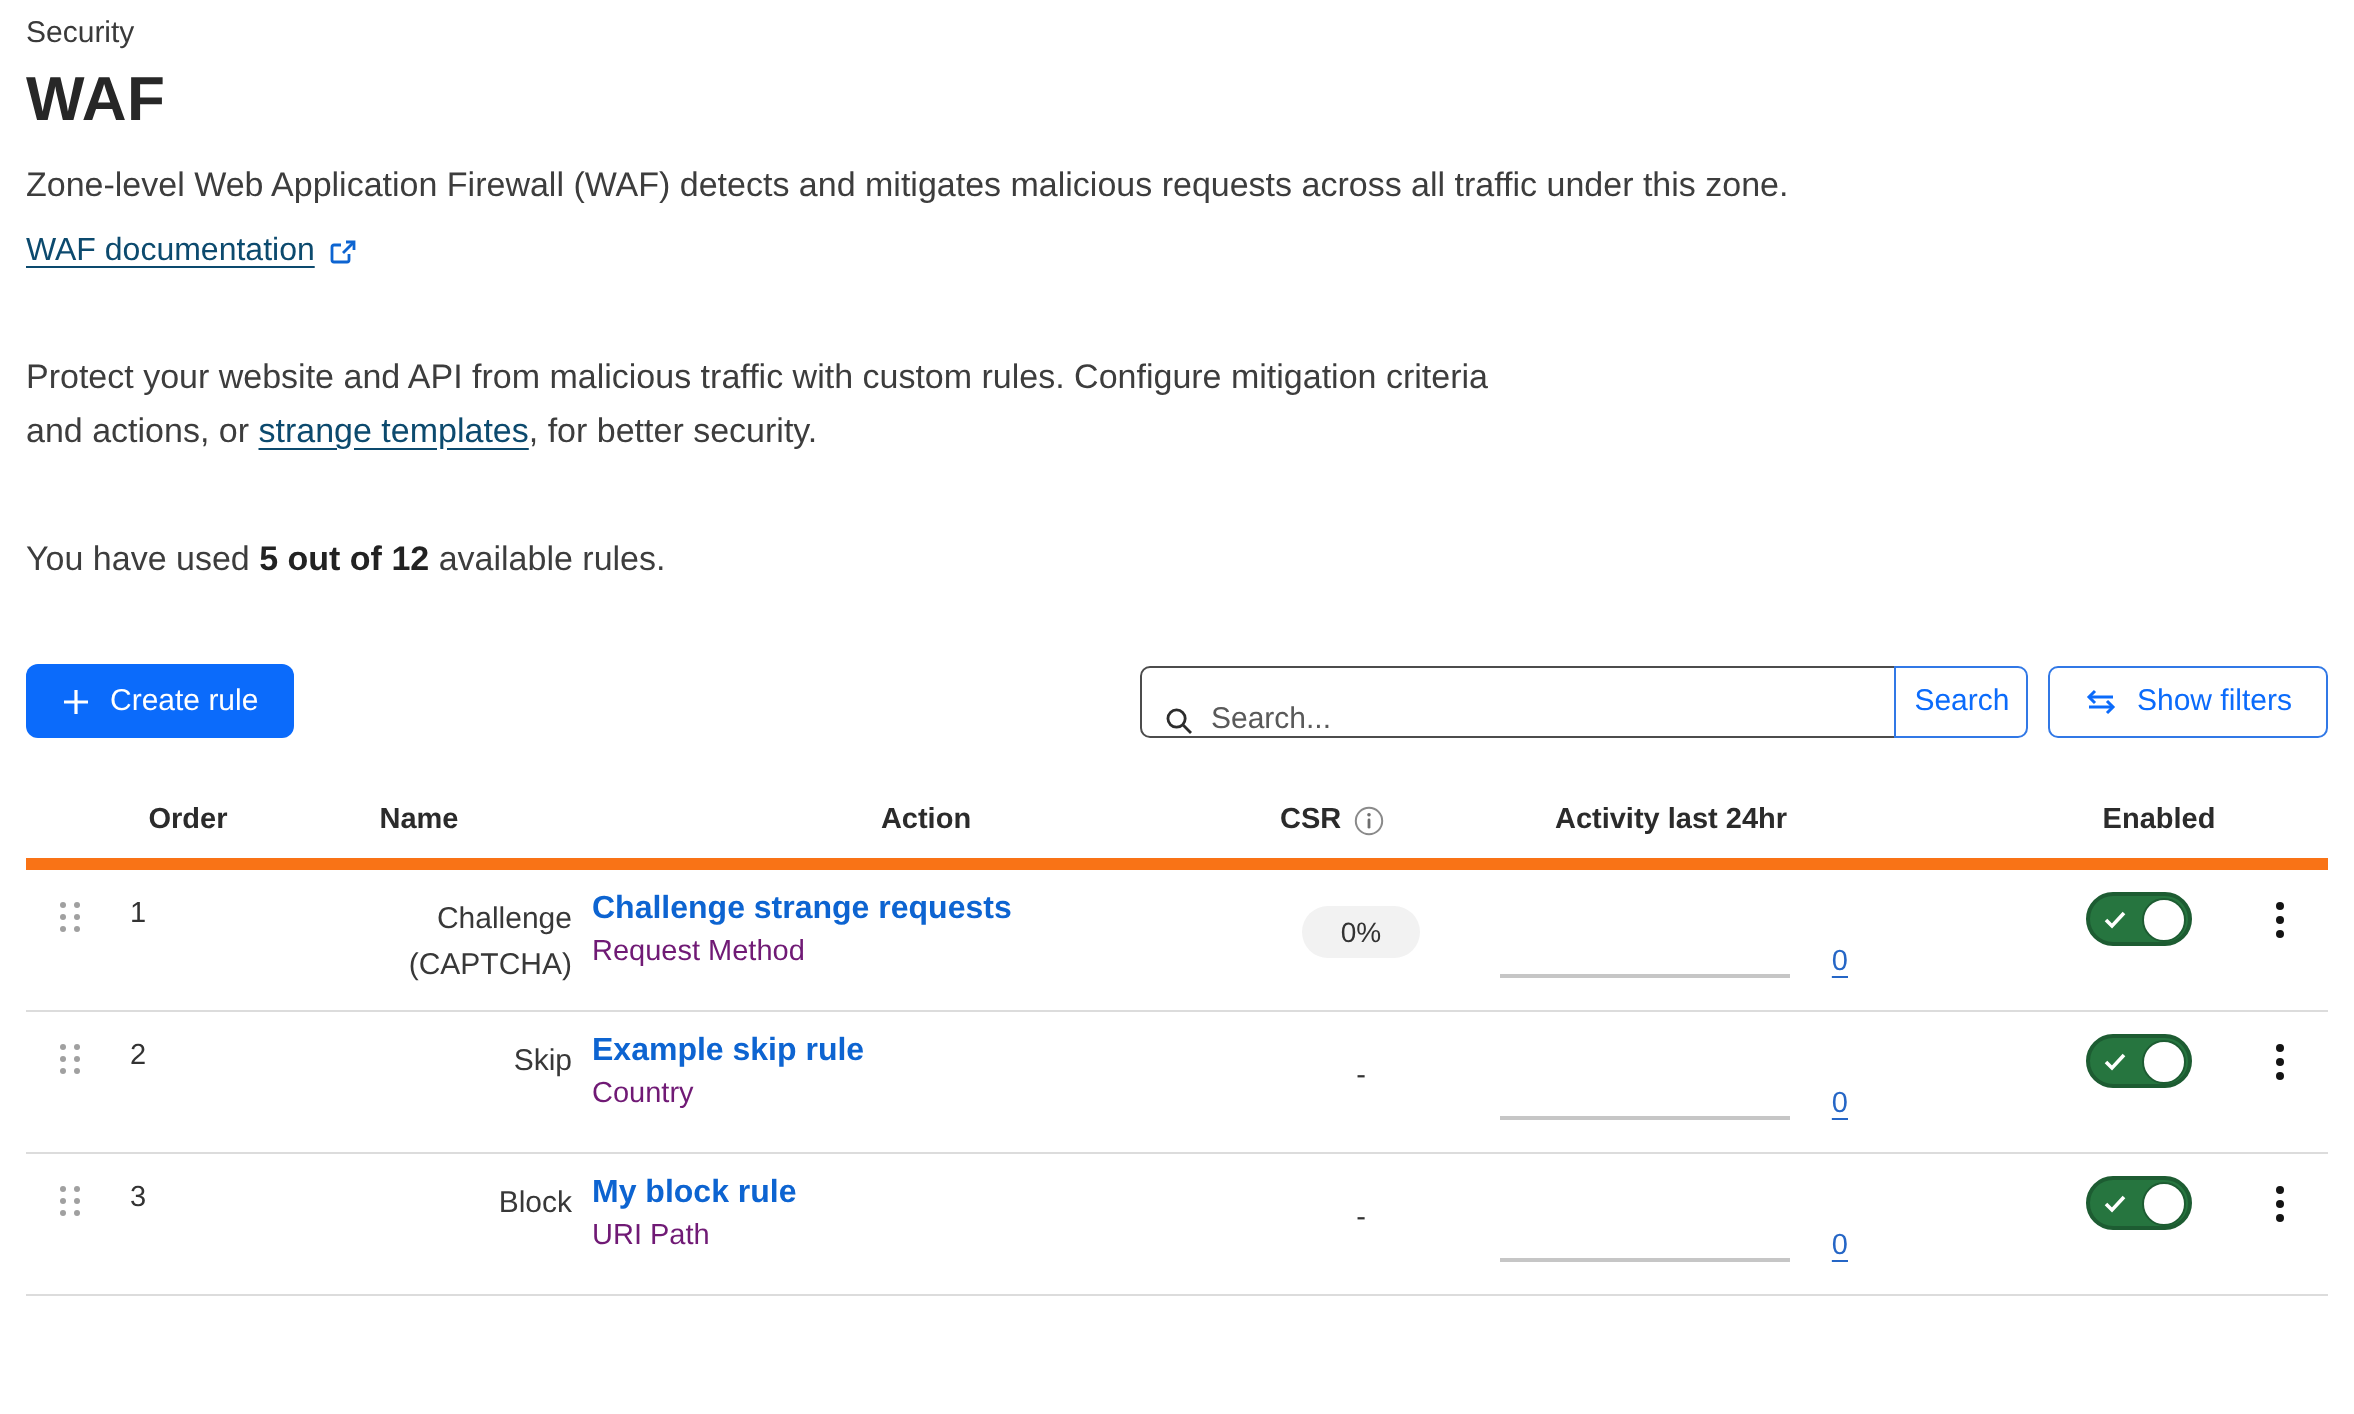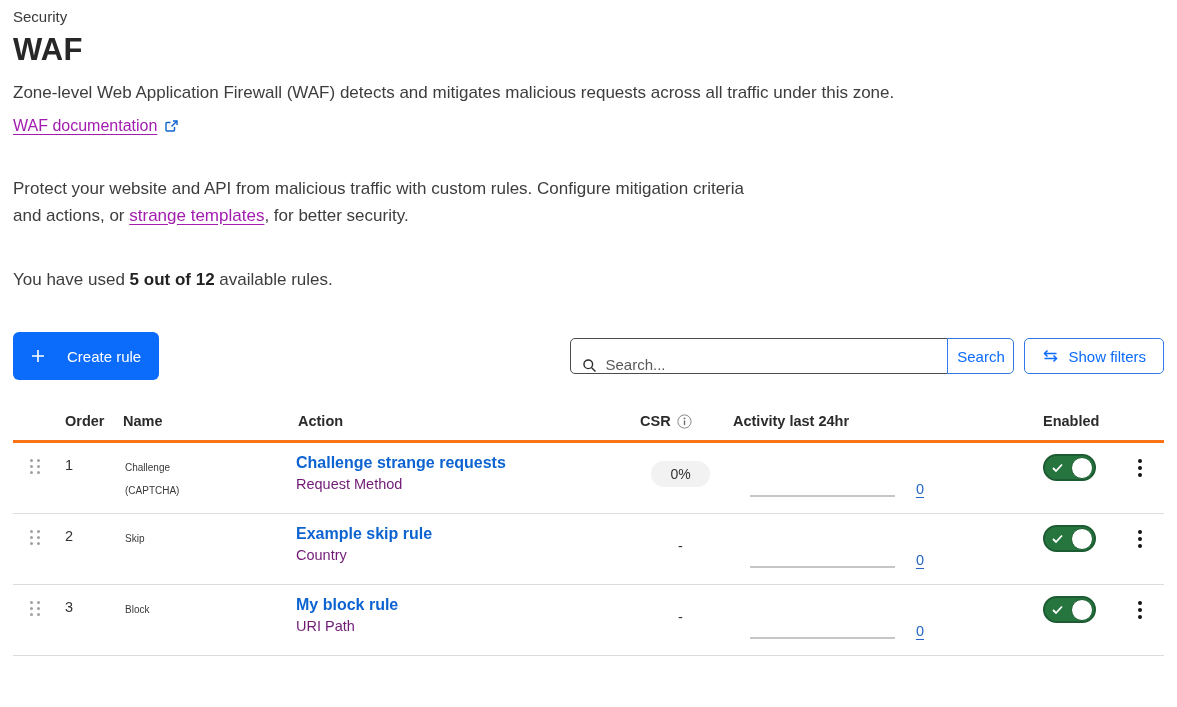--- a/index.html
+++ b/index.html
@@ -9,40 +9,40 @@
     color: #363636;
     width: 1177px;
   }
   .page { width: 1151px; padding: 0 0 20px; margin: 0 13px; }
 
   
   .breadcrumb { margin-top: 8px; font-size: 15px; color: #3a3a3a; }
   .page-title { margin-top: 7px; font-size: 31px; font-weight: 600; color: #272727; letter-spacing: .3px; }
   .description { margin-top: 15px; font-size: 17px; color: #3d3d3d; }
   .doc-row { margin-top: 14px; display: flex; align-items: center; gap: 7px; }
-  a.link { color: #a21caf; text-decoration: underline; text-underline-offset: 3px; cursor: pointer; }
+  a.link { color: #0c4a6e; text-decoration: underline; text-underline-offset: 3px; cursor: pointer; }
   .doc-row a { font-size: 16px; }
   .ext-icon { color: #0d64d1; display: inline-flex; }
 
   
   .tabs { margin-top: 32px; display: flex; border-bottom: 1px solid #d5d5d5; }
   .tab { padding: 12px 16px 13px; font-size: 16px; color: #3f3f3f; cursor: pointer; border-bottom: 3px solid transparent; margin-bottom: -1px; }
   .tab.active { font-weight: 700; color: #222; border-bottom-color: #1565c0; }
 
   
   .intro { margin-top: 40px; font-size: 17px; line-height: 27px; max-width: 742px; color: #3d3d3d; }
   .usage { margin-top: 41px; font-size: 17px; color: #3d3d3d; }
   .usage b { color: #222; }
 
   
   .toolbar { margin-top: 42px; display: flex; justify-content: space-between; align-items: center; }
   .btn-primary {
-    display: inline-flex; align-items: center; gap: 22px;
+    display: inline-flex; align-items: center; gap: 10px;
     background: #0b6bfb; color: #fff; border: none; border-radius: 6px;
-    height: 48px; padding: 0 18px; font-size: 15px; cursor: pointer;
+    height: 37px; padding: 0 18px; font-size: 15px; cursor: pointer;
     font-family: inherit;
   }
   .search-group { display: flex; gap: 10px; }
   .search-unit { display: flex; }
   .search-box {
     width: 378px; height: 36px; border: 1px solid #4c4c4c;
     border-radius: 5px 0 0 5px; display: flex; align-items: flex-end;
     padding: 0 11px; gap: 8px; background: #fff;
   }
   .search-box input {
@@ -54,34 +54,34 @@
     height: 36px; background: #fff; border: 1px solid #3178e6; color: #0b6bfb;
     font-size: 15px; cursor: pointer; font-family: inherit;
     display: inline-flex; align-items: center; justify-content: center; gap: 9px;
   }
   .search-btn { width: 67px; border-radius: 0 5px 5px 0; margin-left: -1px; }
   .filters-btn { border-radius: 5px; padding: 0 17px; }
 
   
   .rules-table { margin-top: 27px; }
   .tgrid { display: grid; grid-template-columns: 50px 60px 173px 332px 105px 205px 1fr 78px 48px; }
-  .thead { border-bottom: 3px solid #f97316; }
+  .thead { border-bottom: 6px solid #f97316; text-align: center; }
   .th { font-size: 14.5px; font-weight: 700; color: #2b2b2b; padding: 6px 0 11px; }
   .th.order { padding-left: 2px; }
   .th.action { padding-left: 2px; }
   .th.csr { padding-left: 12px; display: flex; align-items: center; gap: 6px; }
   .th.enabled { padding-left: 5px; }
   .info-icon { display: inline-flex; color: #8a8a8a; }
 
   .trow { border-bottom: 1px solid #dcdcdc; min-height: 70px; }
   .cell-drag { padding: 16px 0 0 17px; cursor: grab; }
   .drag-dots { display: grid; grid-template-columns: 3px 3px; gap: 3px 4px; width: 10px; }
   .drag-dots i { width: 3px; height: 3px; border-radius: 50%; background: #a0a0a0; }
   .cell-order { padding: 14px 0 0 2px; font-size: 14.5px; color: #333; }
-  .cell-action { padding: 13px 10px 0 2px; font-size: 10px; color: #383838; line-height: 23px; }
+  .cell-action { padding: 13px 10px 0 2px; font-size: 15px; color: #383838; line-height: 23px; text-align: right; }
   .cell-name { padding: 11px 10px 0 0; }
   .rule-link { font-size: 16px; font-weight: 700; text-decoration: none; color: #0d64d1; cursor: pointer; }
   .rule-field { margin-top: 4px; font-size: 14.5px; color: #701a75; }
   .cell-csr { display: flex; justify-content: center; align-items: flex-start; padding-top: 18px; }
   .csr-pill { background: #f2f2f2; border-radius: 14px; padding: 5px 19px; font-size: 14px; color: #333; }
   .csr-dash { font-size: 14.5px; color: #333; padding-top: 6px; }
   .cell-activity { display: flex; align-items: flex-end; height: 70px; padding-bottom: 16px; }
   .spark { width: 145px; margin-left: 17px; border-bottom: 2px solid #c6c6c6; }
   .activity-count { margin-left: auto; margin-right: 14px; font-size: 14.5px; color: #2566c6; text-decoration: underline; text-underline-offset: 3px; cursor: pointer; }
   .cell-enabled { padding: 11px 0 0 5px; }

